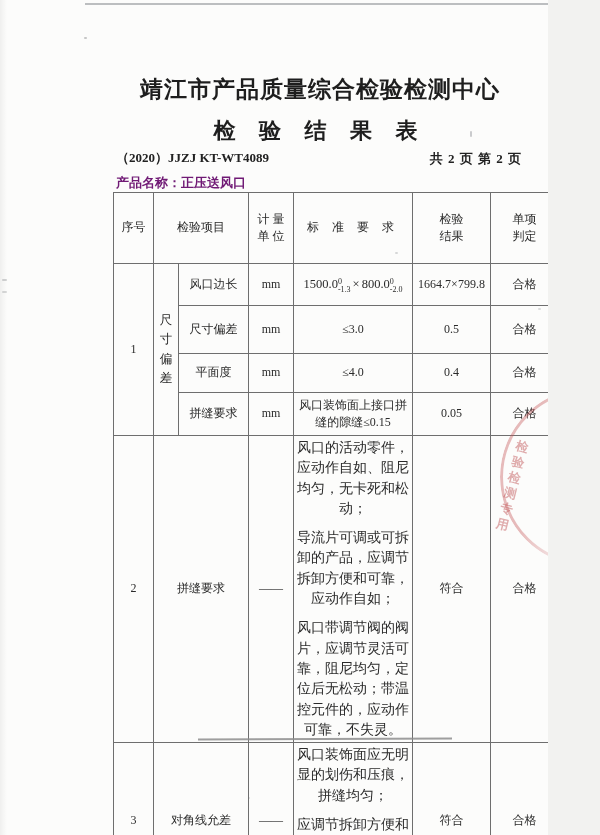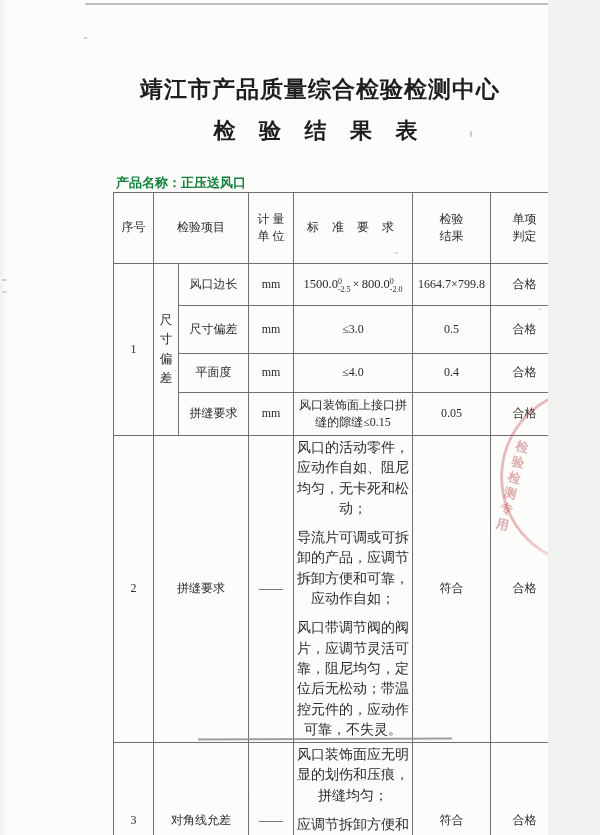--- a/index.html
+++ b/index.html
@@ -36,21 +36,21 @@
     letter-spacing:1px;
   }
   .doc-title{
     position:absolute;left:20px;top:116px;width:600px;
     text-align:center;font-size:22px;font-weight:bold;color:#1e1e1e;
     letter-spacing:9px;
   }
   .report-line{position:absolute;left:116px;top:149px;width:442px;height:18px;font-size:13px;font-weight:bold;color:#222;}
   .report-no{position:absolute;left:0;top:0;}
   .page-info{position:absolute;right:36px;top:1px;letter-spacing:1px;}
-  .product-line{position:absolute;left:116px;top:174px;font-size:13px;font-weight:bold;color:#15803d;}
+  .product-line{position:absolute;left:116px;top:174px;font-size:13px;font-weight:bold;color:#701a75;}
 
   
   table.report{
     position:absolute;left:113px;top:192px;
     width:445px;border-collapse:collapse;table-layout:fixed;
     font-size:12px;color:#2a2a2a;
   }
   table.report td{
     border:1px solid #6e6e6e;
     text-align:center;vertical-align:middle;
@@ -112,20 +112,24 @@
   <div class="speck s3"></div>
   <div class="speck s4"></div>
   <div class="speck s5"></div>
   <div class="speck s6"></div>
   <div class="speck s7"></div>
   <div class="speck s8"></div>
 
   <div class="org-name">靖江市产品质量综合检验检测中心</div>
   <div class="doc-title">检 验 结 果 表</div>
 
+  <div class="report-line">
+    <span class="report-no">（2020）JJZJ KT-WT4089</span>
+    <span class="page-info">共 2 页  第 2 页</span>
+  </div>
 
   <div class="product-line"><span>产品名称：</span><span>正压送风口</span></div>
 
   <table class="report">
     <colgroup>
       <col style="width:40px">
         <col style="width:25px">
         <col style="width:70px">
       <col style="width:45px">
         <col style="width:119px">
@@ -153,21 +157,21 @@
 
       <tr class="h-r1a">
         <td rowspan="4">1</td>
         <td rowspan="4" class="cat-cell">
           <span class="vert-text">尺寸偏差</span>
         </td>
         <td>风口边长</td>
         <td>mm</td>
         <td>
           <span class="tol">
-            <span>1500.0</span><span class="ss"><span class="sup">0</span><span class="sub">-2.5</span></span><span class="times">×</span><span>800.0</span><span class="ss"><span class="sup">0</span><span class="sub">-2.0</span></span>
+            <span>1500.0</span><span class="ss"><span class="sup">0</span><span class="sub">-1.3</span></span><span class="times">×</span><span>800.0</span><span class="ss"><span class="sup">0</span><span class="sub">-2.0</span></span>
           </span>
         </td>
         <td>1664.7×799.8</td>
         <td>合格</td>
       </tr>
 
       <tr class="h-r1b">
         <td>尺寸偏差</td>
         <td>mm</td>
         <td>≤3.0</td>

